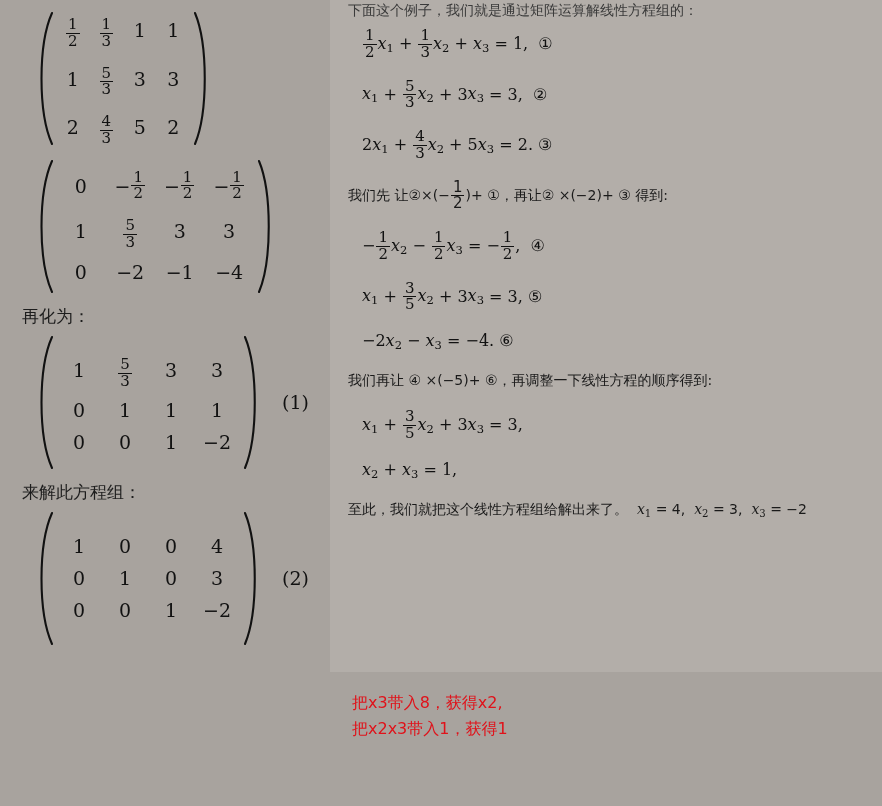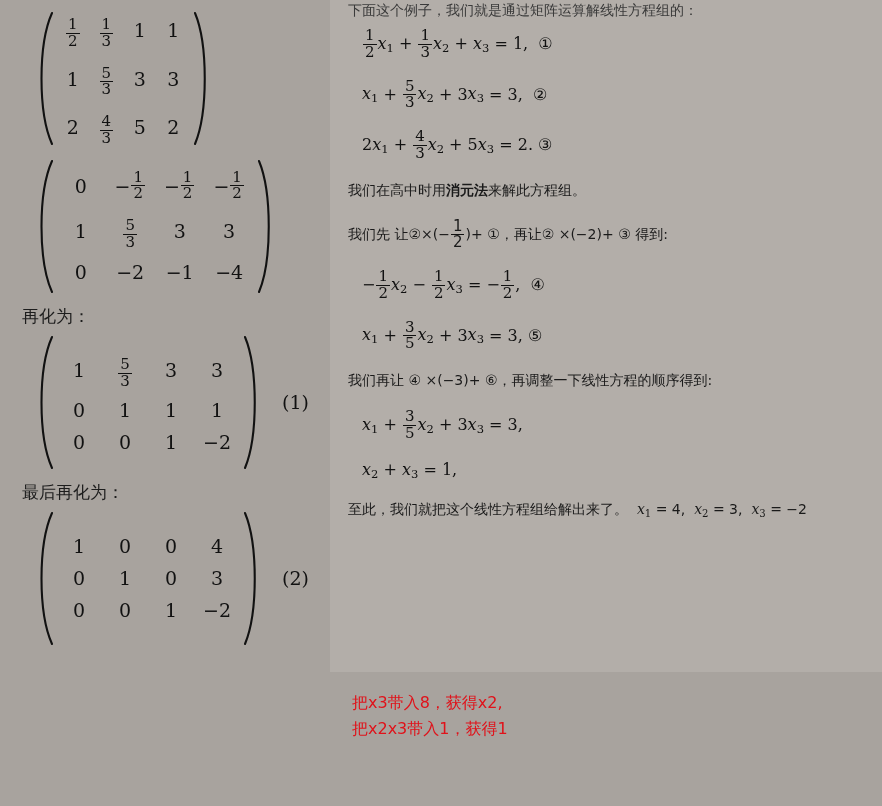--- a/index.html
+++ b/index.html
@@ -259,21 +259,21 @@
             <div class="cell">1</div>
             <div class="cell">−2</div>
           </div>
           <span class="paren">
             <svg width="26" height="137" viewBox="0 0 26 137">
               <path d="M5,3 C18,34.25 18,102.75 5,134" fill="none" stroke="#111" stroke-width="2.1" stroke-linecap="round"></path>
             </svg>
           </span>
           <span class="eq-tag">(1)</span>
         </div>
-        <div class="caption">最后再化为：</div>
+        <div class="caption">来解此方程组：</div>
         <div class="matrix-wrap">
           <span class="paren">
             <svg width="26" height="137" viewBox="0 0 26 137">
               <path d="M22,3 C8,34.25 8,102.75 22,134" fill="none" stroke="#111" stroke-width="2.1" stroke-linecap="round"></path>
             </svg>
           </span>
           <div class="matrix-grid" style="grid-template-columns:repeat(4,1fr)">
             <div class="cell">1</div>
             <div class="cell">0</div>
             <div class="cell">0</div>
@@ -309,40 +309,40 @@
               <span class="den">3</span>
             </span><span class="mathinline">x<span class="sub">2</span></span> + <span class="mathinline">x<span class="sub">3</span></span> = 1,&nbsp; ①</div>
           <div class="eqline"><span class="mathinline">x<span class="sub">1</span></span> + <span class="frac">
               <span class="num">5</span>
               <span class="den">3</span>
             </span><span class="mathinline">x<span class="sub">2</span></span> + 3<span class="mathinline">x<span class="sub">3</span></span> = 3,&nbsp; ②</div>
           <div class="eqline">2<span class="mathinline">x<span class="sub">1</span></span> + <span class="frac">
               <span class="num">4</span>
               <span class="den">3</span>
             </span><span class="mathinline">x<span class="sub">2</span></span> + 5<span class="mathinline">x<span class="sub">3</span></span> = 2. ③</div>
-          <div class="textline">我们在高中时用<span class="hl">消元法</span>来解此方程组。</div>
           <div class="textline">我们先 让②×(−<span class="frac">
               <span class="num">1</span>
               <span class="den">2</span>
             </span>)+ ①，再让② ×(−2)+ ③ 得到:</div>
           <div class="eqline">−<span class="frac">
               <span class="num">1</span>
               <span class="den">2</span>
             </span><span class="mathinline">x<span class="sub">2</span></span> − <span class="frac">
               <span class="num">1</span>
               <span class="den">2</span>
             </span><span class="mathinline">x<span class="sub">3</span></span> = −<span class="frac">
               <span class="num">1</span>
               <span class="den">2</span>
             </span>,&nbsp; ④</div>
           <div class="eqline"><span class="mathinline">x<span class="sub">1</span></span> + <span class="frac">
               <span class="num">3</span>
               <span class="den">5</span>
             </span><span class="mathinline">x<span class="sub">2</span></span> + 3<span class="mathinline">x<span class="sub">3</span></span> = 3, ⑤</div>
-          <div class="textline">我们再让 ④ ×(−3)+ ⑥，再调整一下线性方程的顺序得到:</div>
+          <div class="eqline">−2<span class="mathinline">x<span class="sub">2</span></span> − <span class="mathinline">x<span class="sub">3</span></span> = −4. ⑥</div>
+          <div class="textline">我们再让 ④ ×(−5)+ ⑥，再调整一下线性方程的顺序得到:</div>
           <div class="eqline"><span class="mathinline">x<span class="sub">1</span></span> + <span class="frac">
               <span class="num">3</span>
               <span class="den">5</span>
             </span><span class="mathinline">x<span class="sub">2</span></span> + 3<span class="mathinline">x<span class="sub">3</span></span> = 3,</div>
           <div class="eqline"><span class="mathinline">x<span class="sub">2</span></span> + <span class="mathinline">x<span class="sub">3</span></span> = 1,</div>
           <div class="textline">至此，我们就把这个线性方程组给解出来了。&nbsp; <span class="mathinline">x<span class="sub">1</span></span> <span class="up">= 4,</span>&nbsp; <span class="mathinline">x<span class="sub">2</span></span> <span class="up">= 3,</span>&nbsp; <span class="mathinline">x<span class="sub">3</span></span> <span class="up">= −2</span></div>
         </div>
     </div>
     <div class="note">把x3带入8，获得x2,
 把x2x3带入1，获得1</div>

